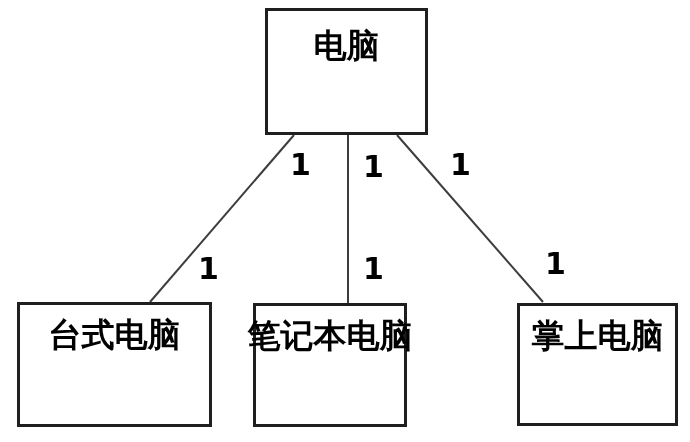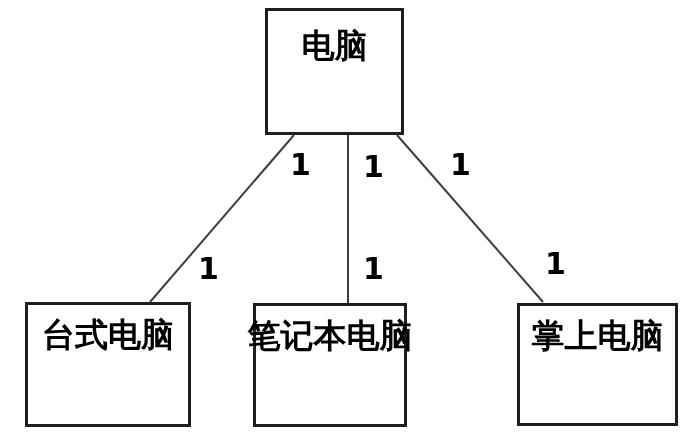--- a/index.html
+++ b/index.html
@@ -31,22 +31,22 @@
     justify-content: center;
     align-items: flex-start;
   }
   .node-label {
     font-size: 33px;
     font-weight: bold;
     color: #000000;
     line-height: 1.1;
     white-space: nowrap;
   }
-  .node-root   { left: 265px; top: 8px;   width: 139px; height: 127px; padding-top: 17px; }
-  .node-left   { left: 25px;  top: 302px; width: 166px; height: 125px; padding-top: 12px; }
+  .node-root   { left: 265px; top: 8px;   width: 163px; height: 127px; padding-top: 17px; }
+  .node-left   { left: 17px;  top: 302px; width: 195px; height: 125px; padding-top: 12px; }
   .node-middle { left: 253px; top: 303px; width: 154px; height: 124px; padding-top: 12px; }
   .node-right  { left: 517px; top: 303px; width: 161px; height: 123px; padding-top: 12px; }
   .mult {
     position: absolute;
     font-size: 30px;
     font-weight: bold;
     color: #000000;
     line-height: 1;
   }
   .mult-tl { left: 290px; top: 150px; }

